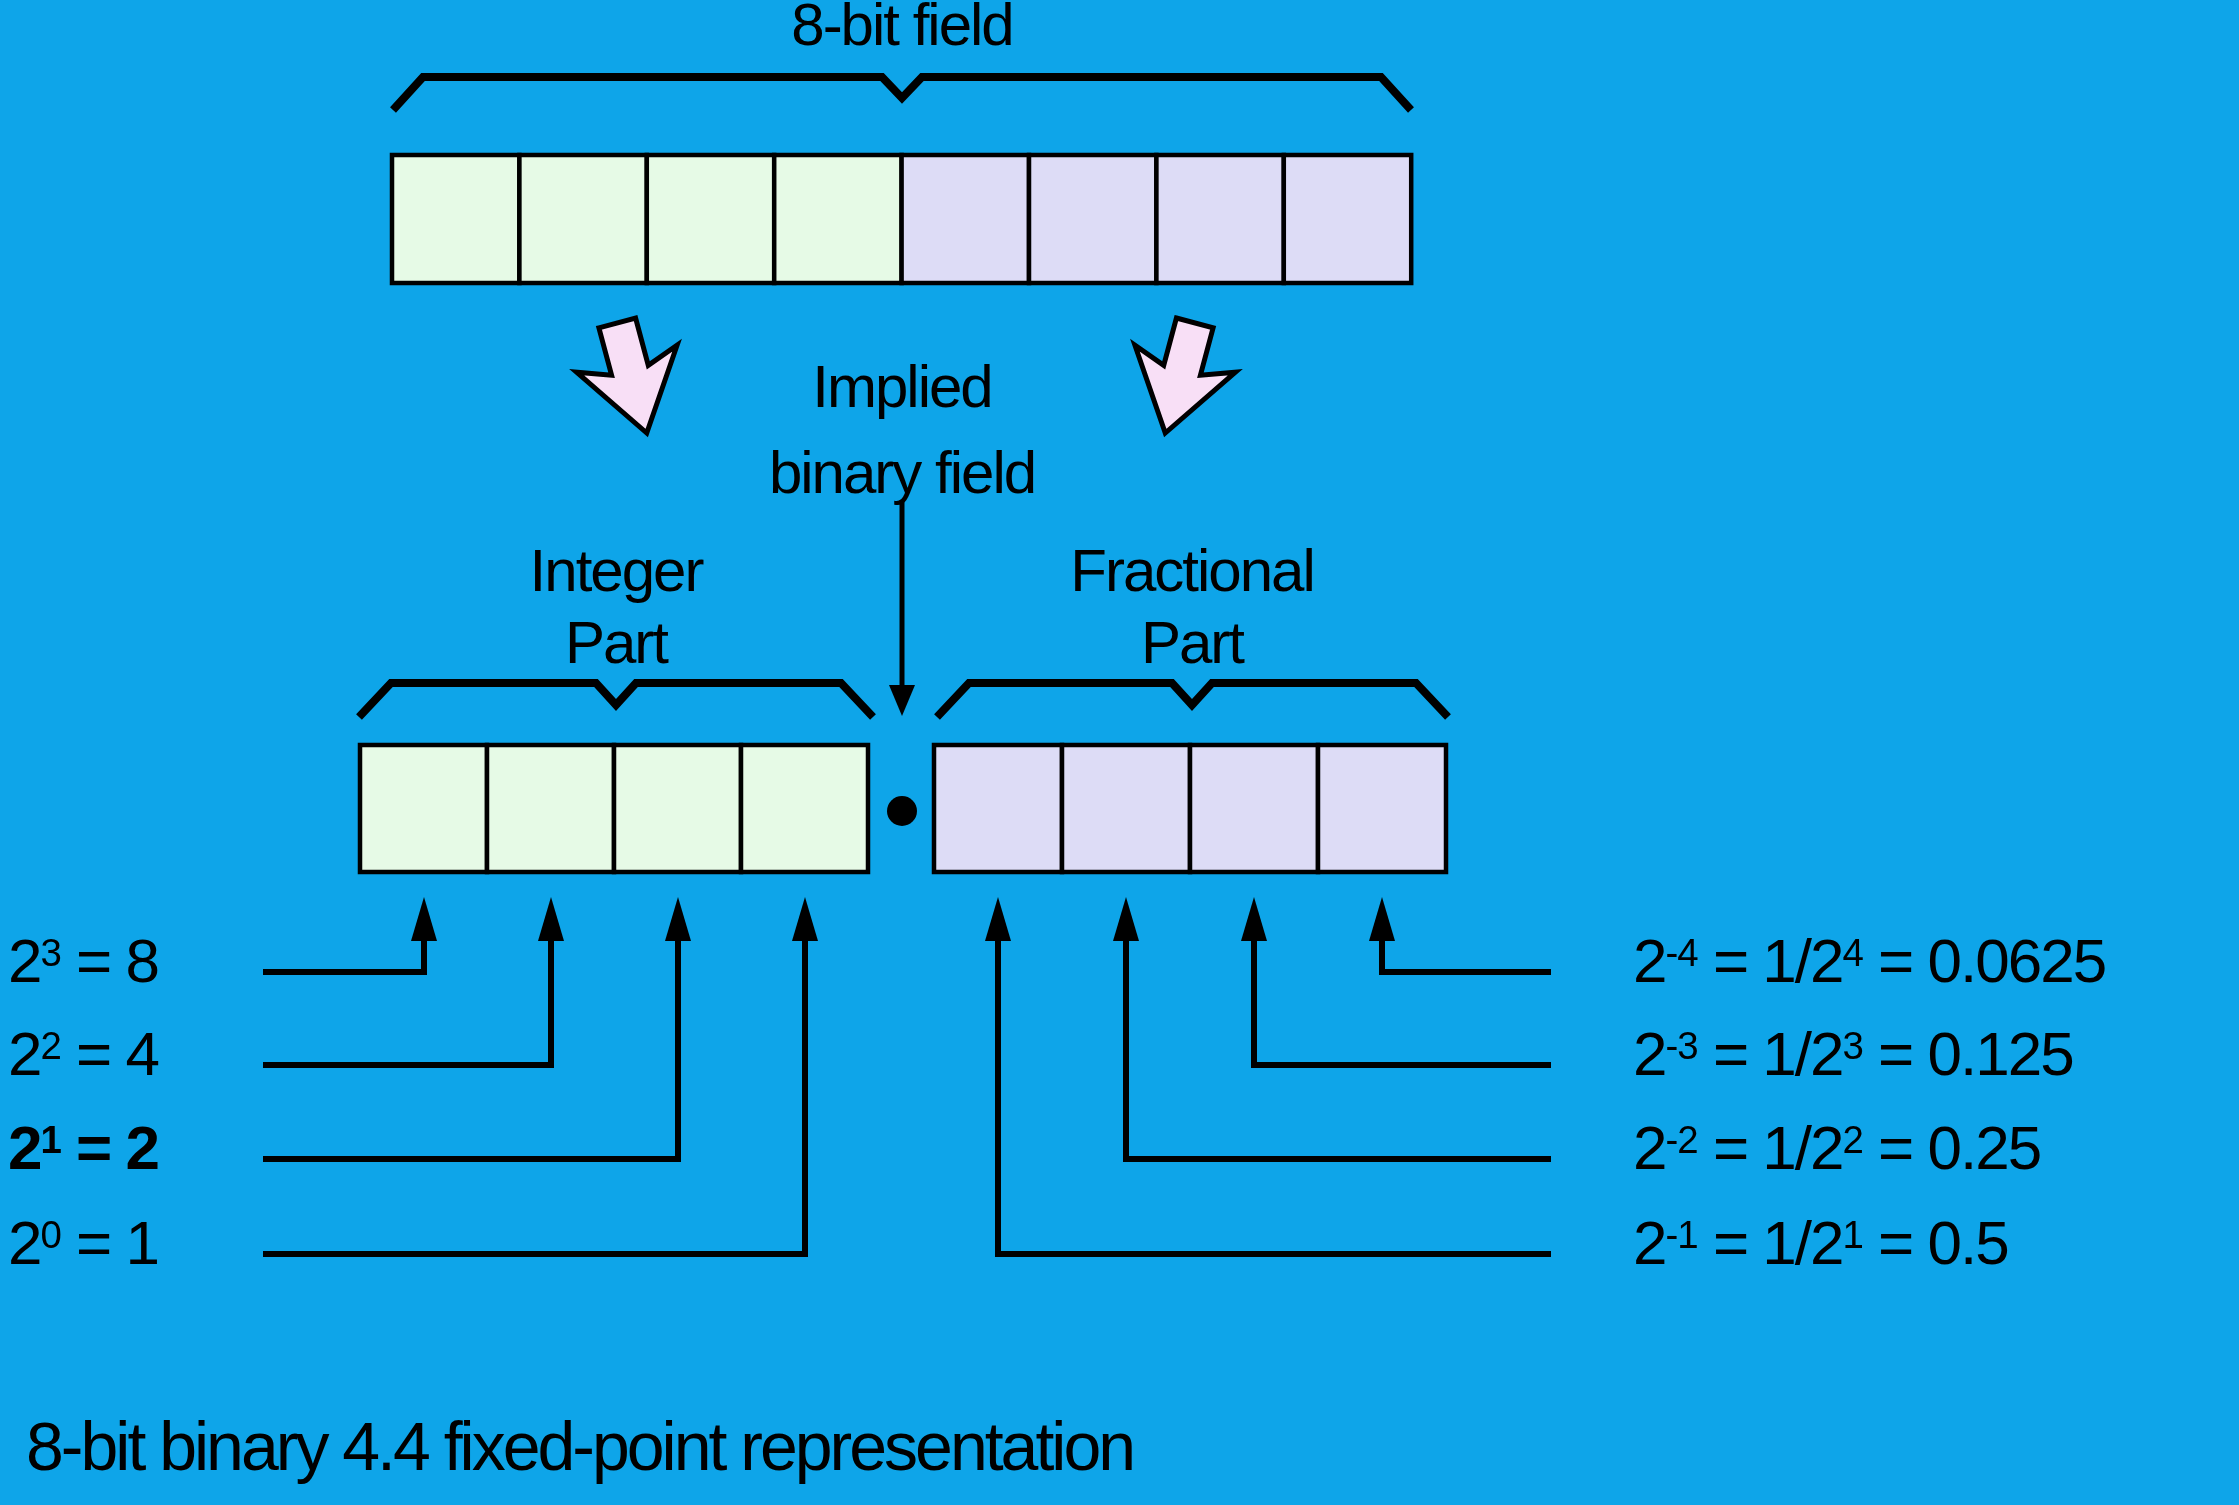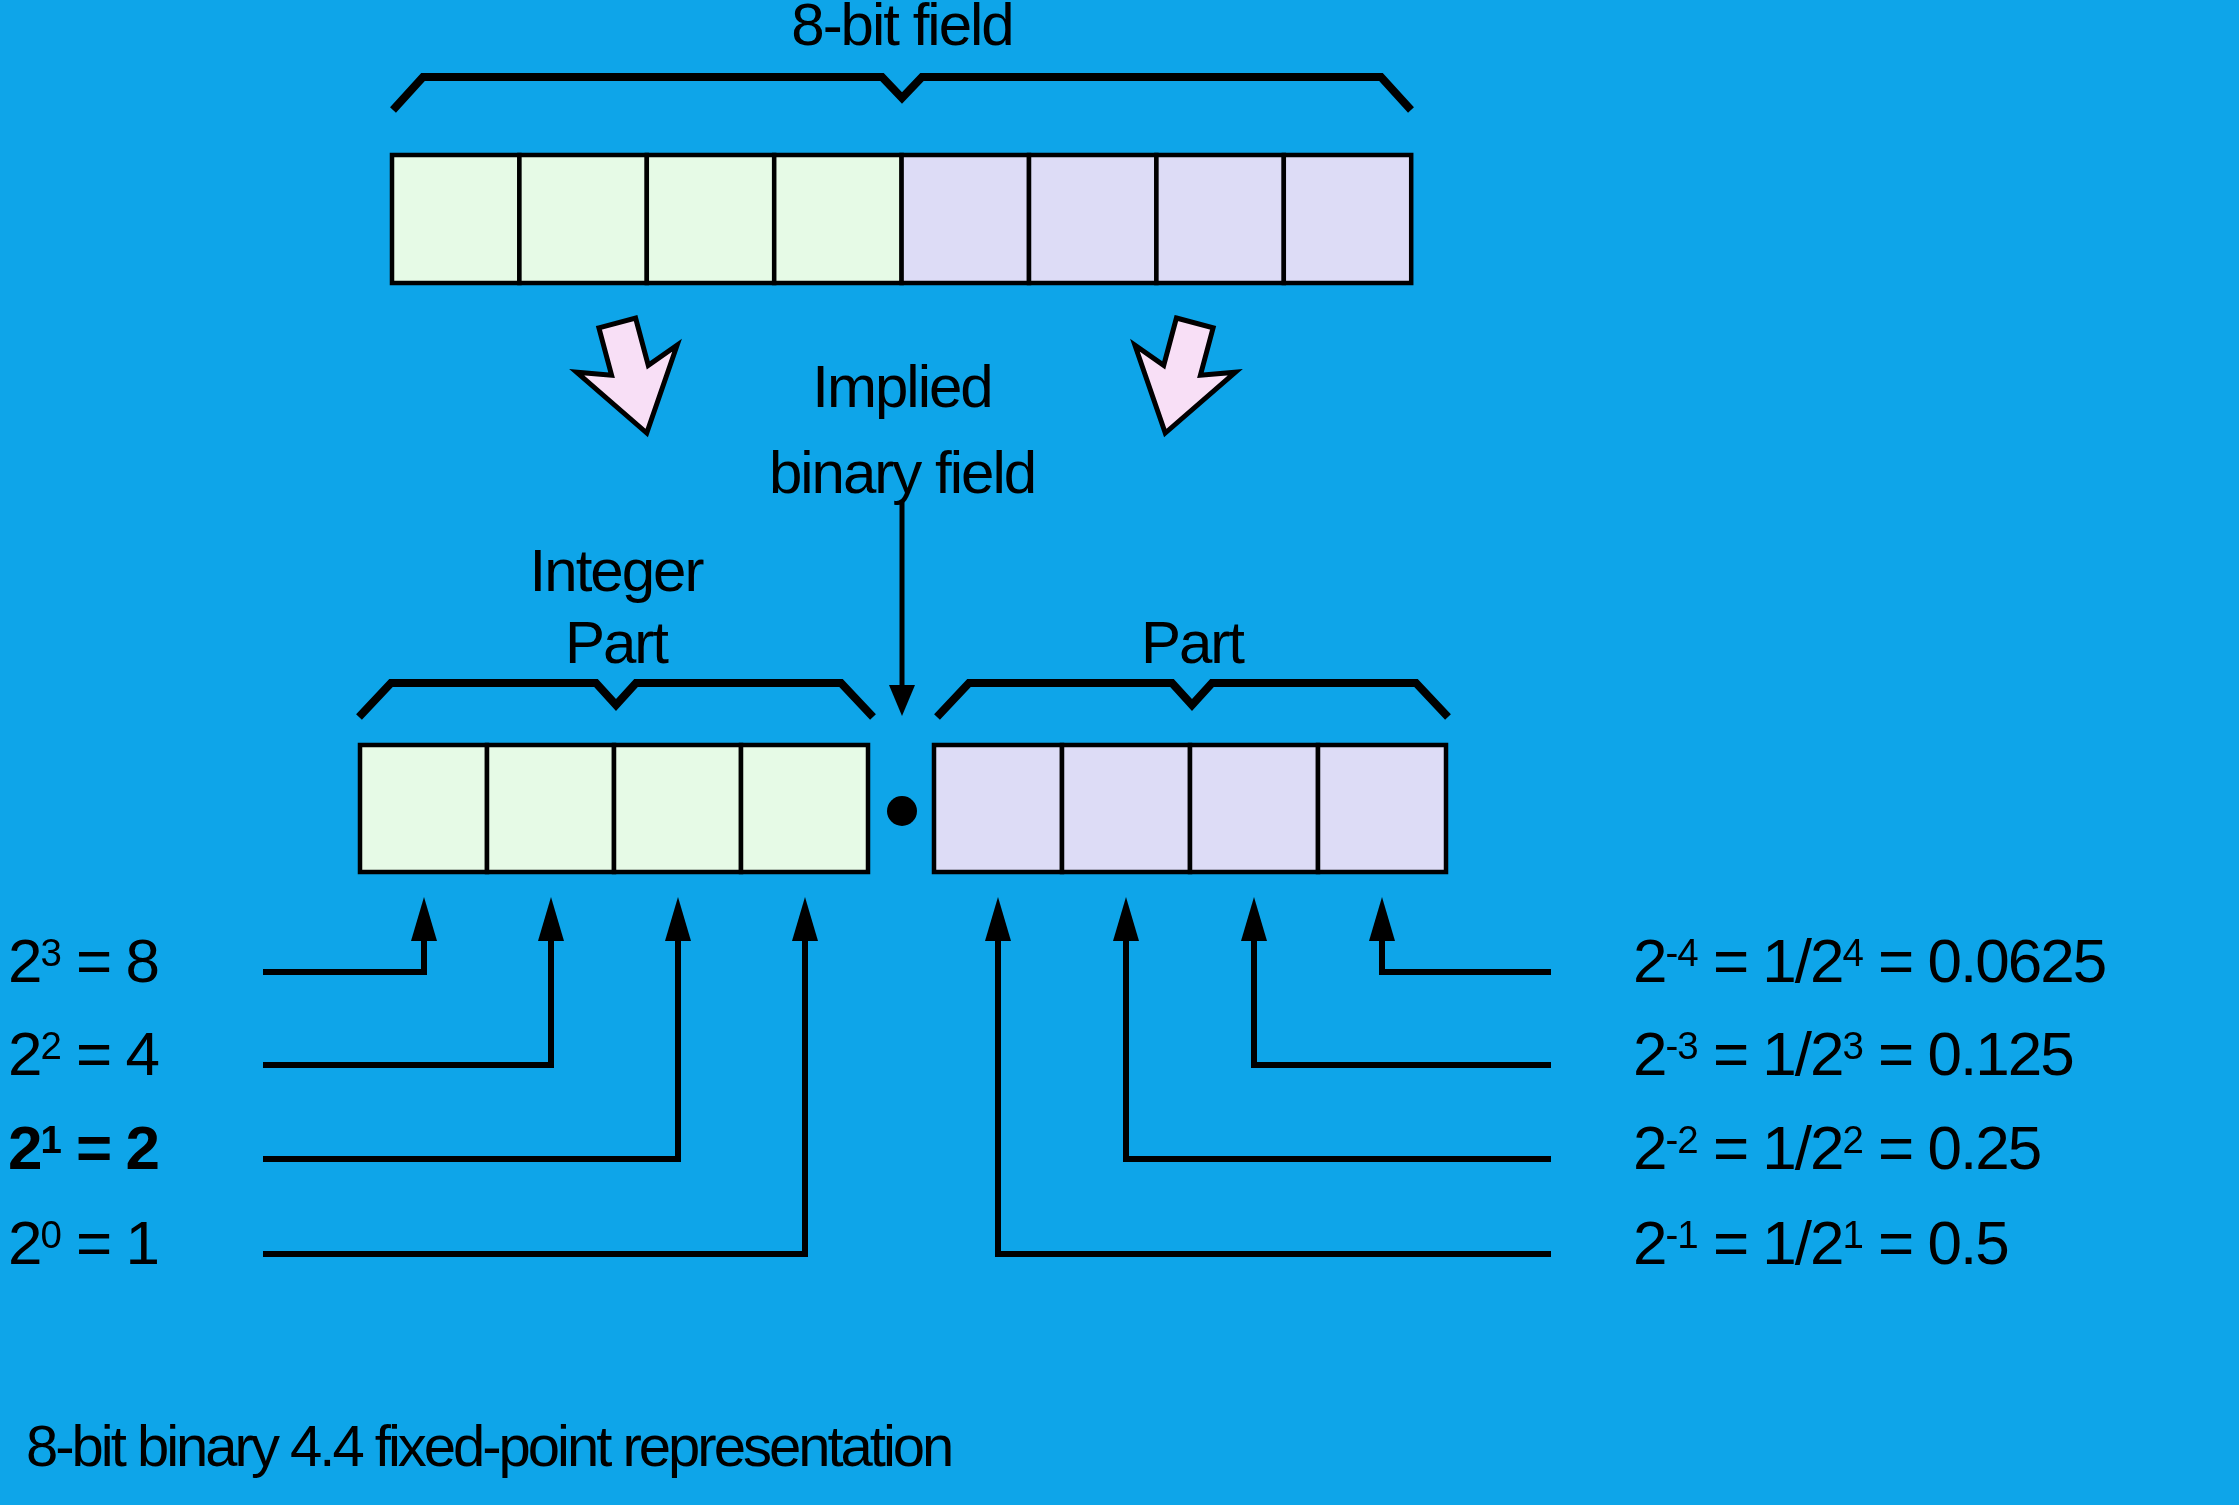--- a/index.html
+++ b/index.html
@@ -5,21 +5,21 @@
   html,body{margin:0;padding:0;background:#ffffff;}
   #stage{position:relative;width:2239px;height:1505px;background:#0ea5e9;overflow:hidden;
          font-family:"Liberation Sans","DejaVu Sans",sans-serif;color:#000;}
   #art{position:absolute;left:0;top:0;}
   .t{position:absolute;white-space:nowrap;color:#000;letter-spacing:-2px;
      font-family:"Liberation Sans","DejaVu Sans",sans-serif;}
   .lbl{font-size:60px;line-height:62px;}
   .ctr{transform:translateX(-50%);}
   .wlabel{position:absolute;white-space:nowrap;font-size:62px;line-height:62px;letter-spacing:-2px;}
   .sp{font-size:62%;position:relative;top:-0.42em;letter-spacing:-1px;}
-  #caption{font-size:58px;letter-spacing:-3px;line-height:100px;}
+  #caption{font-size:68px;letter-spacing:-3px;line-height:100px;}
 </style>
 </head>
 <body>
 
 <div id="stage">
 
   <svg id="art" width="2239" height="1505" viewBox="0 0 2239 1505">
 
     <path d="M393,110 L423,77 H882 L902,98 L922,77 H1381 L1411,110" fill="none" stroke="#000" stroke-width="8" stroke-linejoin="miter"></path>
 
@@ -87,20 +87,21 @@
   </svg>
 
   <div class="t lbl ctr" style="left:902px;top:-6px;">8-bit field</div>
 
   <div class="t lbl ctr" style="left:902px;top:356px;">Implied</div>
   <div class="t lbl ctr" style="left:902px;top:442px;">binary field</div>
 
   <div class="t lbl ctr" style="left:616px;top:540px;">Integer</div>
   <div class="t lbl ctr" style="left:616px;top:612px;">Part</div>
 
+  <div class="t lbl ctr" style="left:1192px;top:540px;">Fractional</div>
   <div class="t lbl ctr" style="left:1192px;top:612px;">Part</div>
 
   <div id="left-labels">
       <div class="wlabel" style="left: 8px; top: 930px;"><span>2</span><span class="sp">3</span><span> = 8</span></div>
       <div class="wlabel" style="left: 8px; top: 1023px;"><span>2</span><span class="sp">2</span><span> = 4</span></div>
       <div class="wlabel" style="left: 8px; top: 1117px; font-weight: bold;"><span>2</span><span class="sp">1</span><span> = 2</span></div>
       <div class="wlabel" style="left: 8px; top: 1212px;"><span>2</span><span class="sp">0</span><span> = 1</span></div>
     </div>
   <div id="right-labels">
       <div class="wlabel" style="left: 1633px; top: 930px;"><span>2</span><span class="sp">-4</span><span> = 1/2</span><span class="sp">4</span><span> = 0.0625</span></div>

